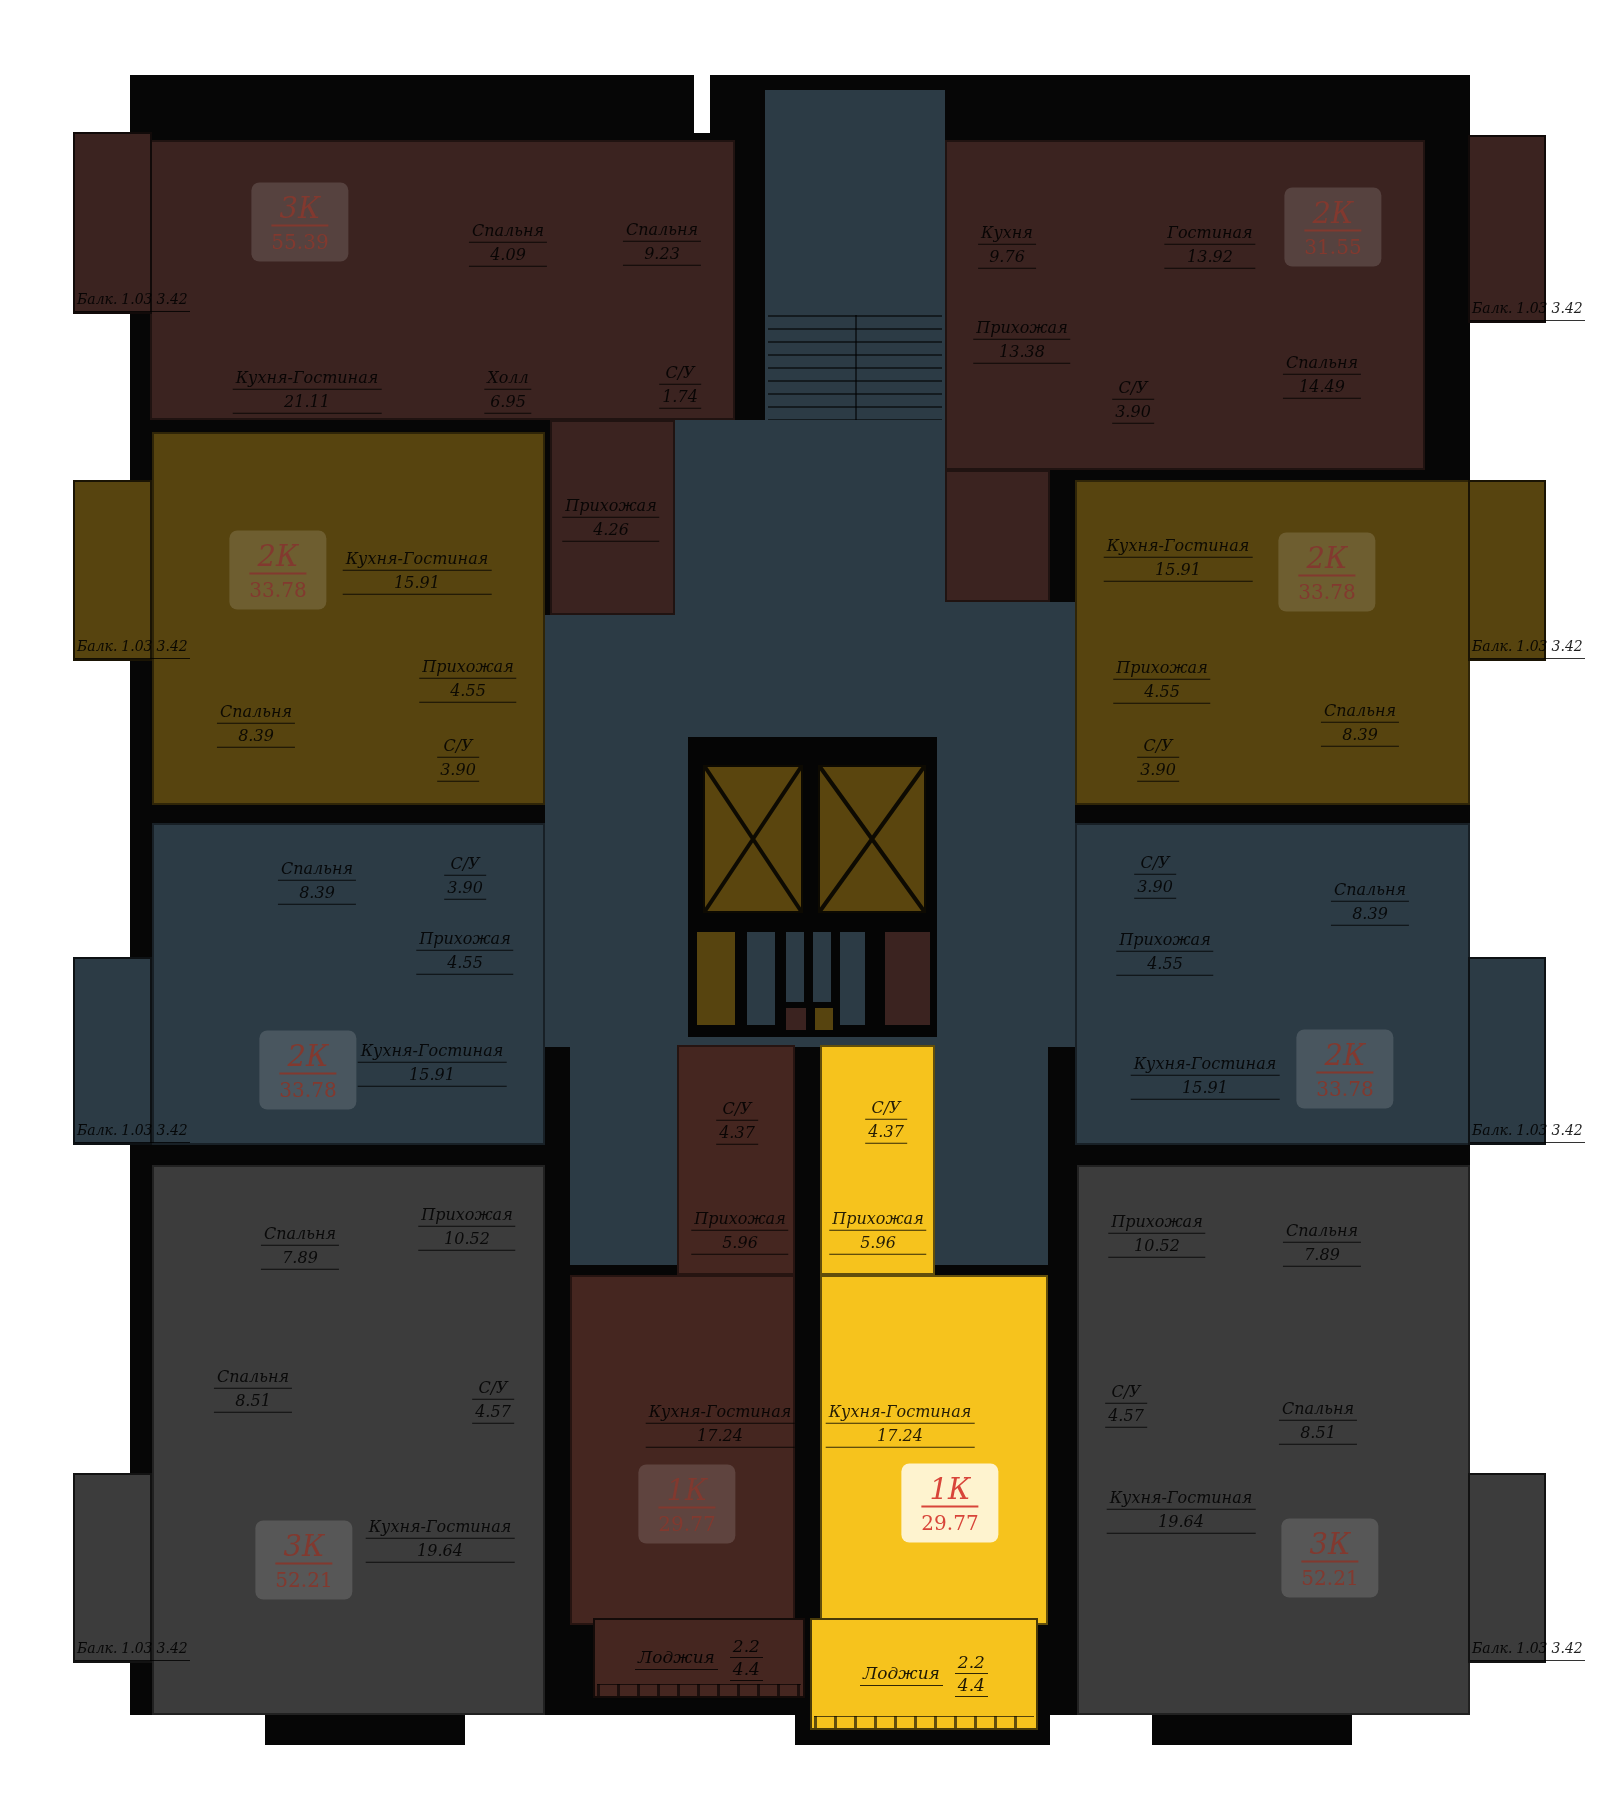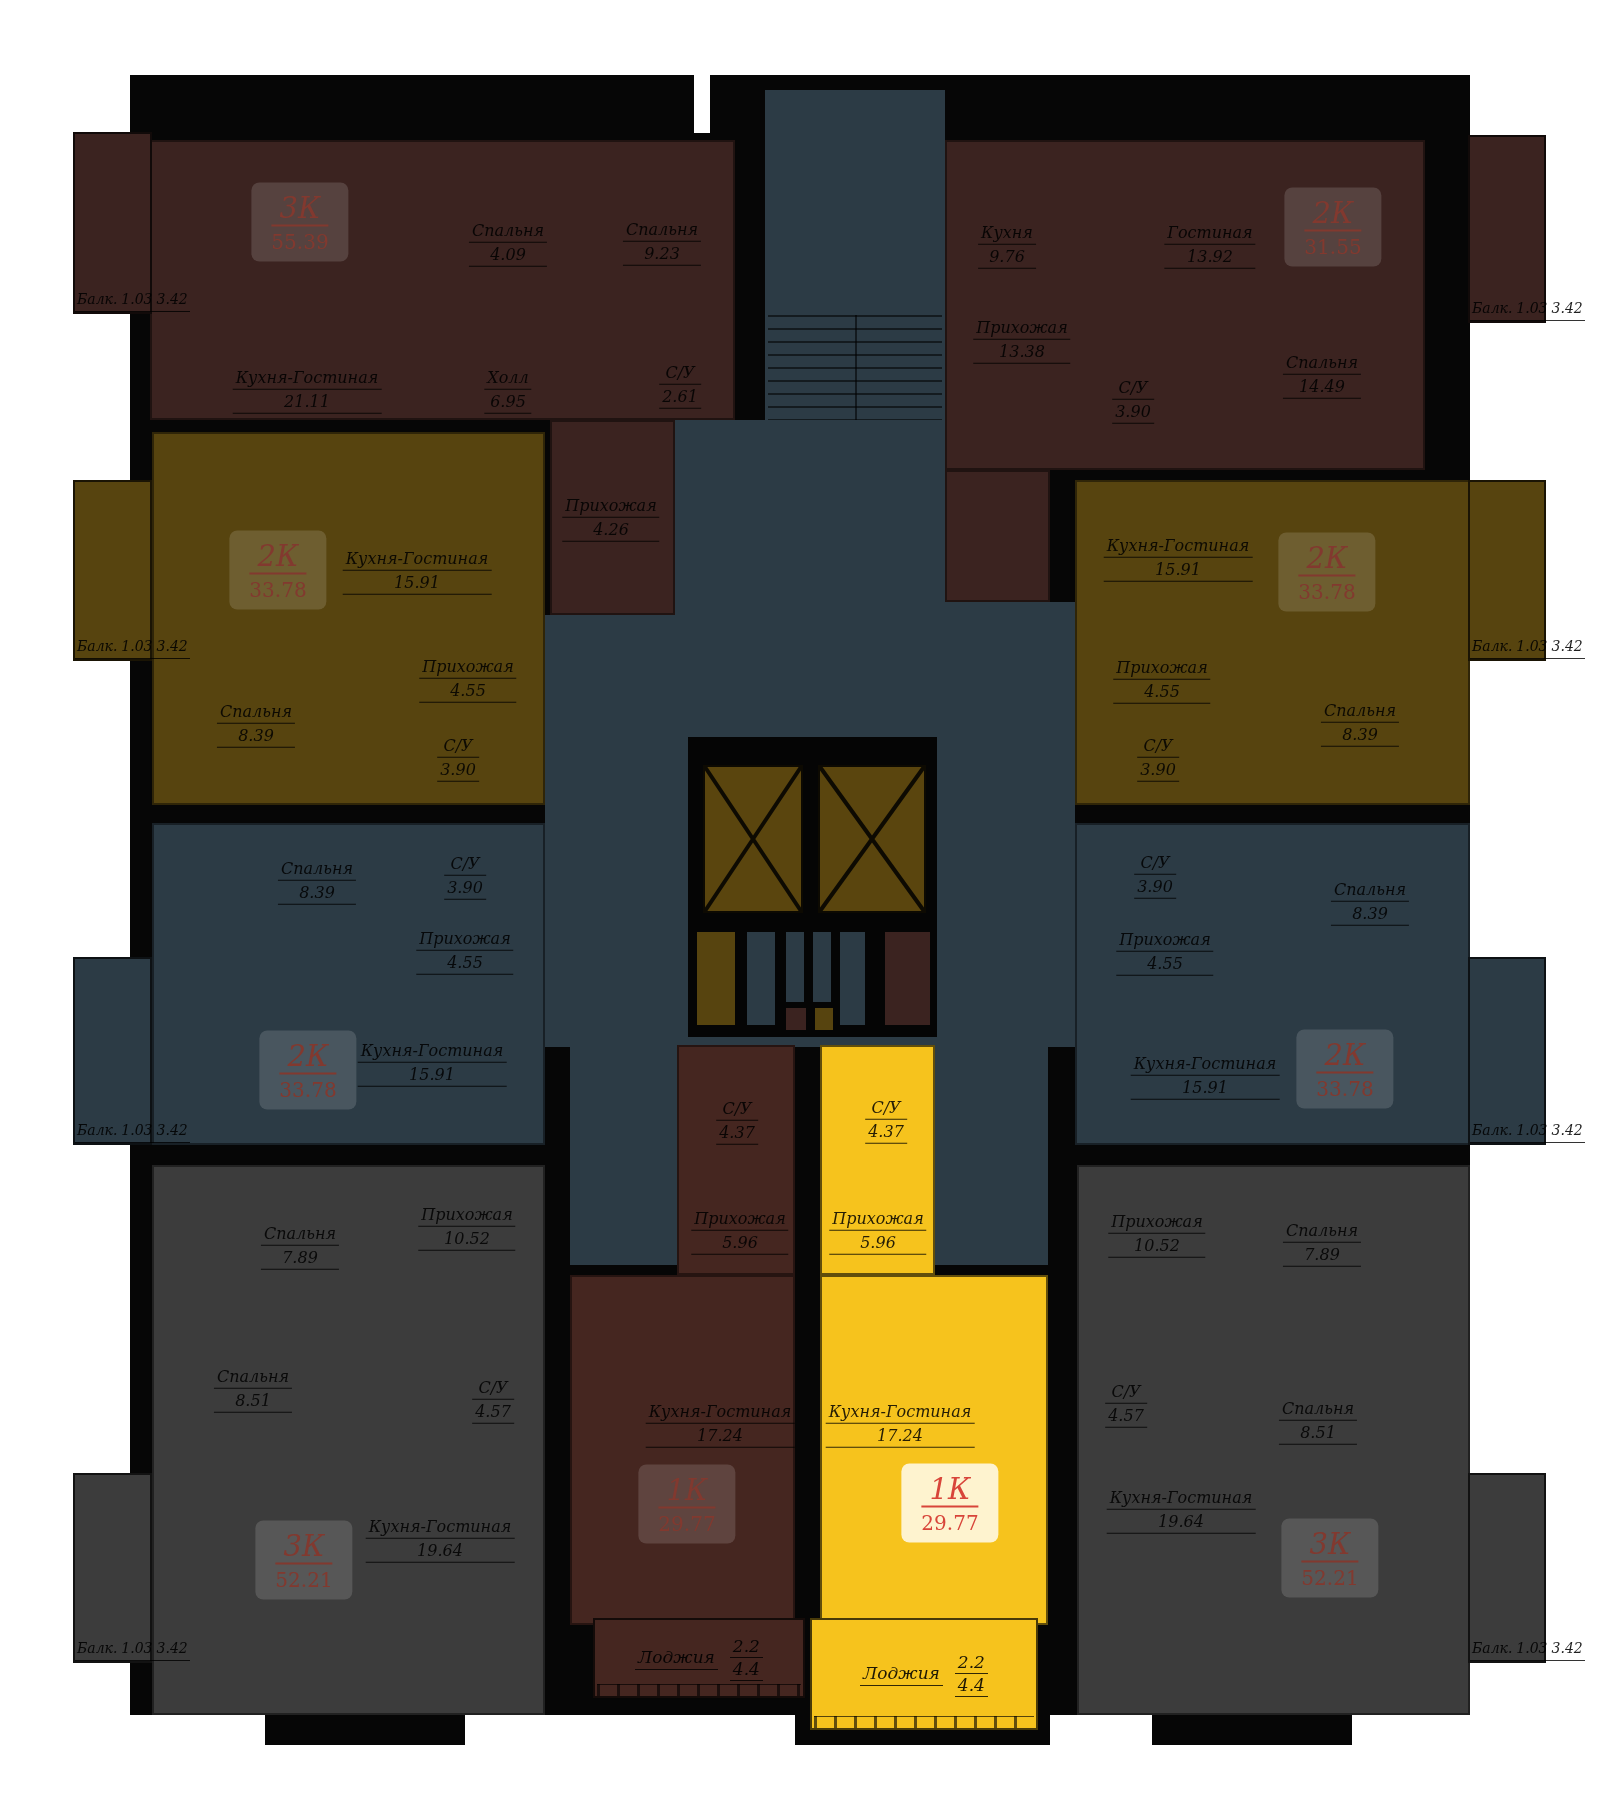--- a/index.html
+++ b/index.html
@@ -231,21 +231,21 @@
   <div class="rl" style="left:662px;top:242px">
       <span>Спальня</span>
       <span>9.23</span>
     </div>
   <div class="rl" style="left:508px;top:390px">
       <span>Холл</span>
       <span>6.95</span>
     </div>
   <div class="rl" style="left:680px;top:385px">
       <span>С/У</span>
-      <span>2.61</span>
+      <span>1.74</span>
     </div>
   <div class="rl" style="left:611px;top:518px">
       <span>Прихожая</span>
       <span>4.26</span>
     </div>
 
   <div class="rl" style="left:1007px;top:245px">
       <span>Кухня</span>
       <span>9.76</span>
     </div>

